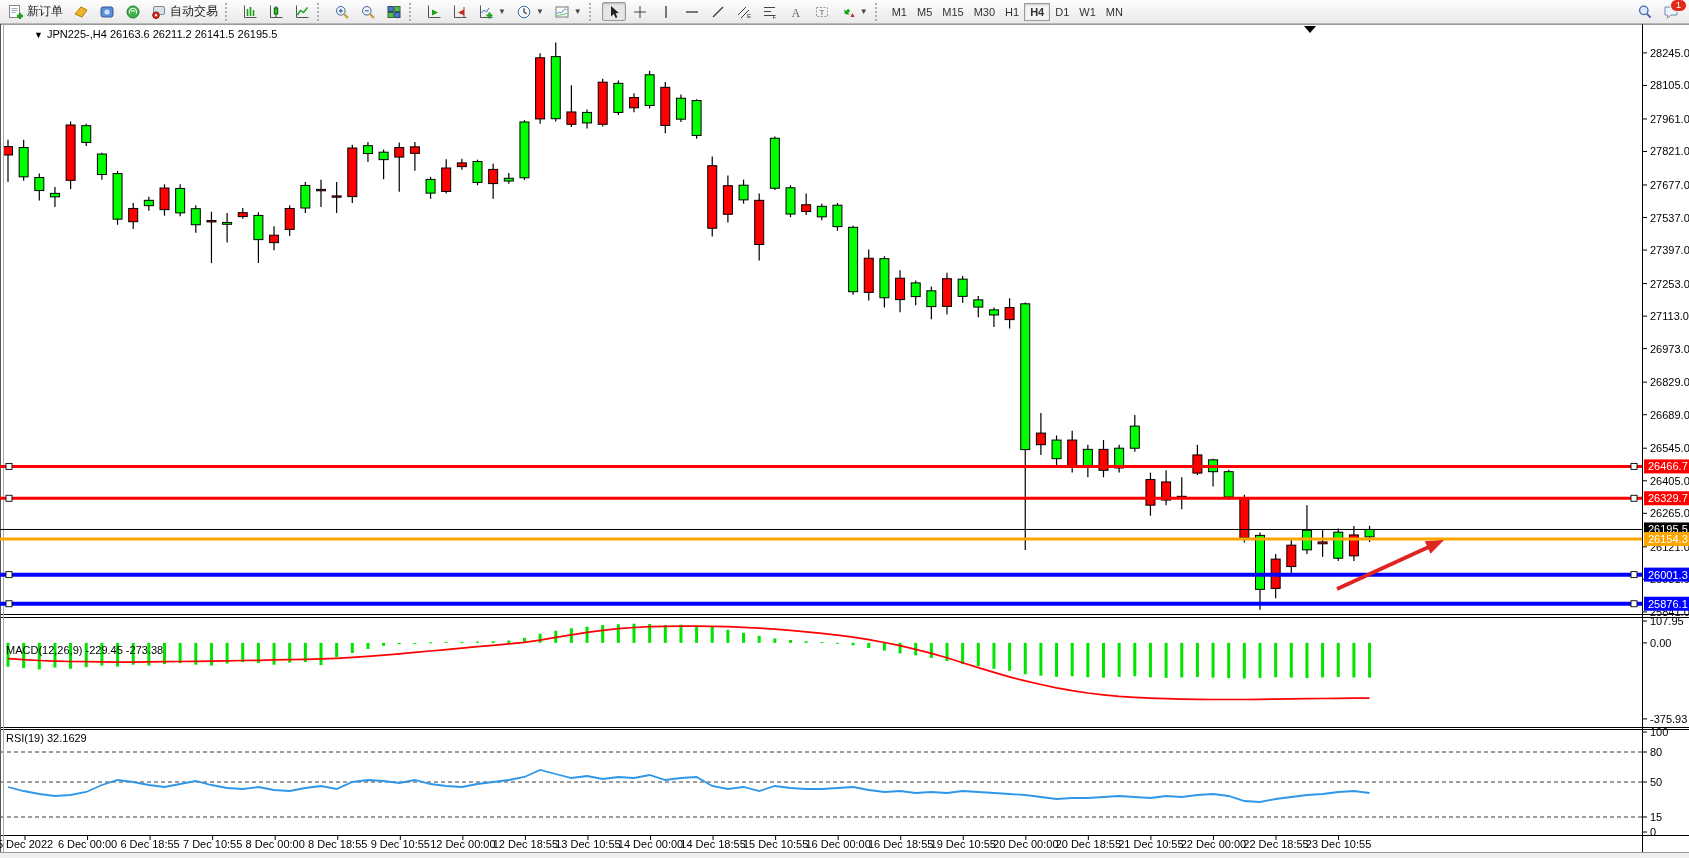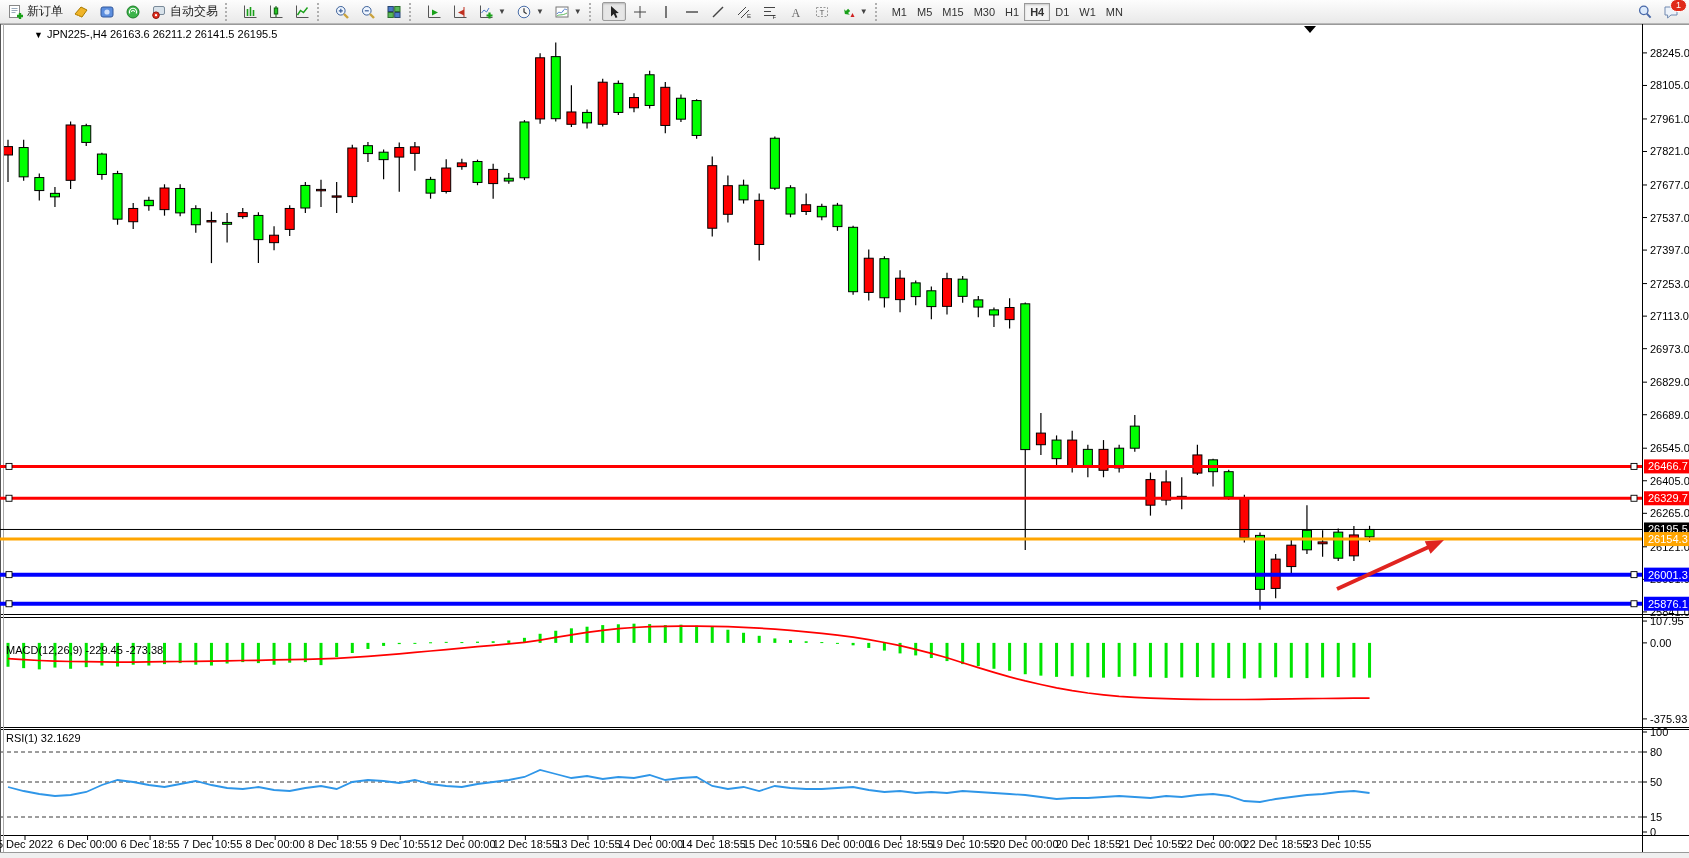--- a/index.html
+++ b/index.html
@@ -719,15 +719,15 @@
       <polygon points="1304,26 1316,26 1310,33" fill="#000"></polygon>
     </svg>
 
   <div class="overlay-label" id="symbolHeader">
     <span class="collapse">▼</span><span>JPN225-,H4</span>&nbsp;<span>26163.6 26211.2 26141.5 26195.5</span>
   </div>
   <div class="overlay-label" id="macdHeader">
     <span>MACD(12,26,9)</span>&nbsp;<span>-229.45</span>&nbsp;<span>-273.38</span>
   </div>
   <div class="overlay-label" id="rsiHeader">
-    <span>RSI(1)</span>&nbsp;<span>32.1629</span>
+    <span>RSI(19)</span>&nbsp;<span>32.1629</span>
   </div>
 </div>
 
 </body></html>

